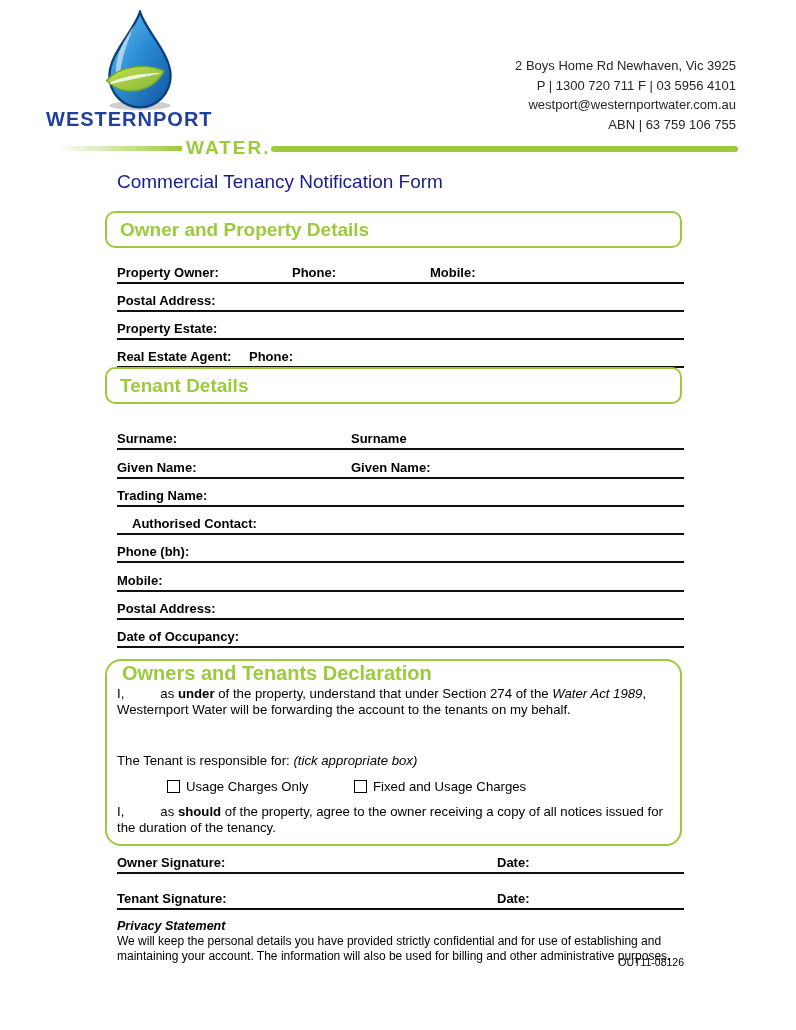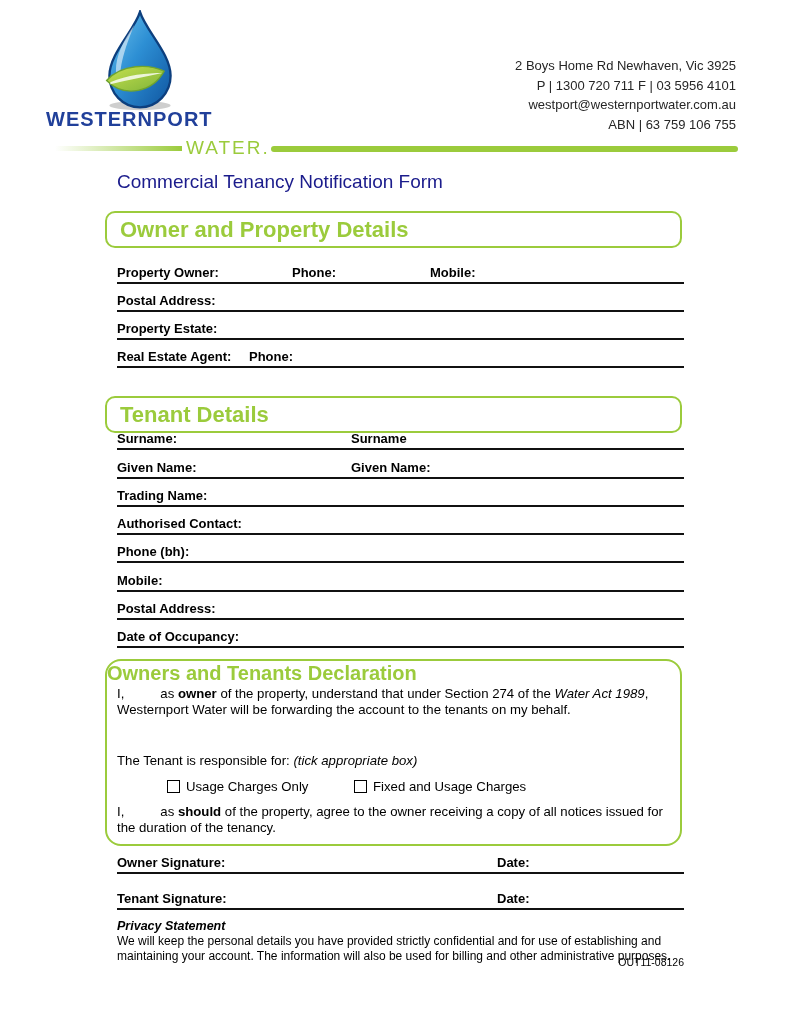--- a/index.html
+++ b/index.html
@@ -9,36 +9,36 @@
     --text-dark:#1A1A1A;
   }
   html,body{margin:0;padding:0;background:#fff;}
   .page{
     position:relative;width:796px;height:1030px;background:#fff;overflow:hidden;
     font-family:"Liberation Sans","DejaVu Sans",sans-serif;color:#000;
   }
   .abs{position:absolute;}
   
   .wordmark{font-weight:bold;font-size:20px;letter-spacing:1px;color:var(--logo-blue);}
-  .wordmark-sub{font-weight:normal;font-size:19px;letter-spacing:2px;color:var(--accent-green);}
+  .wordmark-sub{font-weight:bold;font-size:19px;letter-spacing:2px;color:var(--accent-green);}
   .grad-line{height:5px;background:linear-gradient(to right,rgba(155,203,60,0),var(--accent-green));}
   .solid-line{height:6px;background:var(--accent-green);border-radius:3px;}
   .contact{right:60px;top:56px;text-align:right;font-size:13px;line-height:19.5px;color:#262626;}
   
   .doc-title{left:117px;top:171px;font-size:19px;font-weight:normal;color:var(--title-navy);}
   .secbox{left:105px;width:577px;height:37px;border:2.5px solid var(--accent-green);border-radius:10px;
           box-sizing:border-box;display:flex;align-items:center;padding-left:13px;background:#fff;}
-  .sechead{font-size:22px;font-weight:bold;color:var(--accent-green);}
+  .sechead{font-size:19px;font-weight:bold;color:var(--accent-green);}
   
   .lbl{font-size:13px;font-weight:bold;white-space:nowrap;}
   .fline{left:117px;width:567px;height:0;border-bottom:2px solid #111;}
   
   .decbox{left:105px;top:659px;width:577px;height:187px;border:2.5px solid var(--accent-green);
           border-radius:16px;box-sizing:border-box;background:#fff;}
-  .dechead{left:107px;top:662px;font-size:20px;font-weight:bold;color:var(--accent-green);}
+  .dechead{left:122px;top:662px;font-size:20px;font-weight:bold;color:var(--accent-green);}
   .dec{left:117px;width:560px;font-size:13.2px;line-height:15.5px;}
   .gap{display:inline-block;width:36px;}
   .cbox{width:13px;height:13px;border:1.7px solid #000;display:inline-block;background:#fff;box-sizing:border-box;}
   .cbl{font-size:13.2px;white-space:nowrap;text-align:right;}
   
   .priv-head{left:117px;top:919px;font-size:12.5px;font-weight:bold;font-style:italic;}
   .priv-body{left:117px;top:934px;width:566px;font-size:12px;line-height:14.5px;}
   .doc-code{right:112px;top:956px;font-size:10.5px;}
 </style>
 </head>
@@ -90,54 +90,54 @@
   <span class="abs lbl" style="left:117px;top:293px;">Postal Address:</span>
   <div class="abs fline" style="top:310px;"></div>
 
   <span class="abs lbl" style="left:117px;top:321px;">Property Estate:</span>
   <div class="abs fline" style="top:338px;"></div>
 
   <span class="abs lbl" style="left:117px;top:349px;">Real Estate Agent:</span>
   <span class="abs lbl" style="left:249px;top:349px;">Phone:</span>
   <div class="abs fline" style="top:366px;"></div>
 
-  <div class="abs secbox" style="top:396px;">
+  <div class="abs secbox" style="top:367px;">
     <span class="sechead">Tenant Details</span>
   </div>
 
   <span class="abs lbl" style="left:117px;top:431px;">Surname:</span>
   <span class="abs lbl" style="left:351px;top:431px;">Surname</span>
   <div class="abs fline" style="top:448px;"></div>
 
   <span class="abs lbl" style="left:117px;top:460px;">Given Name:</span>
   <span class="abs lbl" style="left:351px;top:460px;">Given Name:</span>
   <div class="abs fline" style="top:477px;"></div>
 
   <span class="abs lbl" style="left:117px;top:488px;">Trading Name:</span>
   <div class="abs fline" style="top:505px;"></div>
 
-  <span class="abs lbl" style="left:117px;top:516px;">Authorised Contact:</span>
+  <span class="abs lbl" style="left:132px;top:516px;">Authorised Contact:</span>
   <div class="abs fline" style="top:533px;"></div>
 
   <span class="abs lbl" style="left:117px;top:544px;">Phone (bh):</span>
   <div class="abs fline" style="top:561px;"></div>
 
   <span class="abs lbl" style="left:117px;top:573px;">Mobile:</span>
   <div class="abs fline" style="top:590px;"></div>
 
   <span class="abs lbl" style="left:117px;top:601px;">Postal Address:</span>
   <div class="abs fline" style="top:618px;"></div>
 
   <span class="abs lbl" style="left:117px;top:629px;">Date of Occupancy:</span>
   <div class="abs fline" style="top:646px;"></div>
 
   <div class="abs decbox"></div>
   <div class="abs dechead">Owners and Tenants Declaration</div>
 
-  <p class="abs dec" style="top:686px;margin:0;"><span>I,</span><span class="gap"></span><span>as </span><b>owner</b><span> of the property, understand that under Section 274 of the </span><i>Water Act 1989</i><span>, Westernport Water will be forwarding the account to the tenants on my behalf.</span></p>
+  <p class="abs dec" style="top:686px;margin:0;"><span>I,</span><span class="gap"></span><span>as </span><b>under</b><span> of the property, understand that under Section 274 of the </span><i>Water Act 1989</i><span>, Westernport Water will be forwarding the account to the tenants on my behalf.</span></p>
 
 
   <p class="abs dec" style="top:753px;margin:0;"><span>The Tenant is responsible for: </span><i>(tick appropriate box)</i></p>
 
   <span class="abs cbox" style="left:167px;top:780px;"></span>
   <span class="abs cbl" style="left:186px;top:779px;">Usage Charges Only</span>
   <span class="abs cbox" style="left:354px;top:780px;"></span>
   <span class="abs cbl" style="left:373px;top:779px;">Fixed and Usage Charges</span>
 
   <p class="abs dec" style="top:804px;margin:0;"><span>I,</span><span class="gap"></span><span>as </span><b>should</b><span> of the property, agree to the owner receiving a copy of all notices issued for the duration of the tenancy.</span></p>

